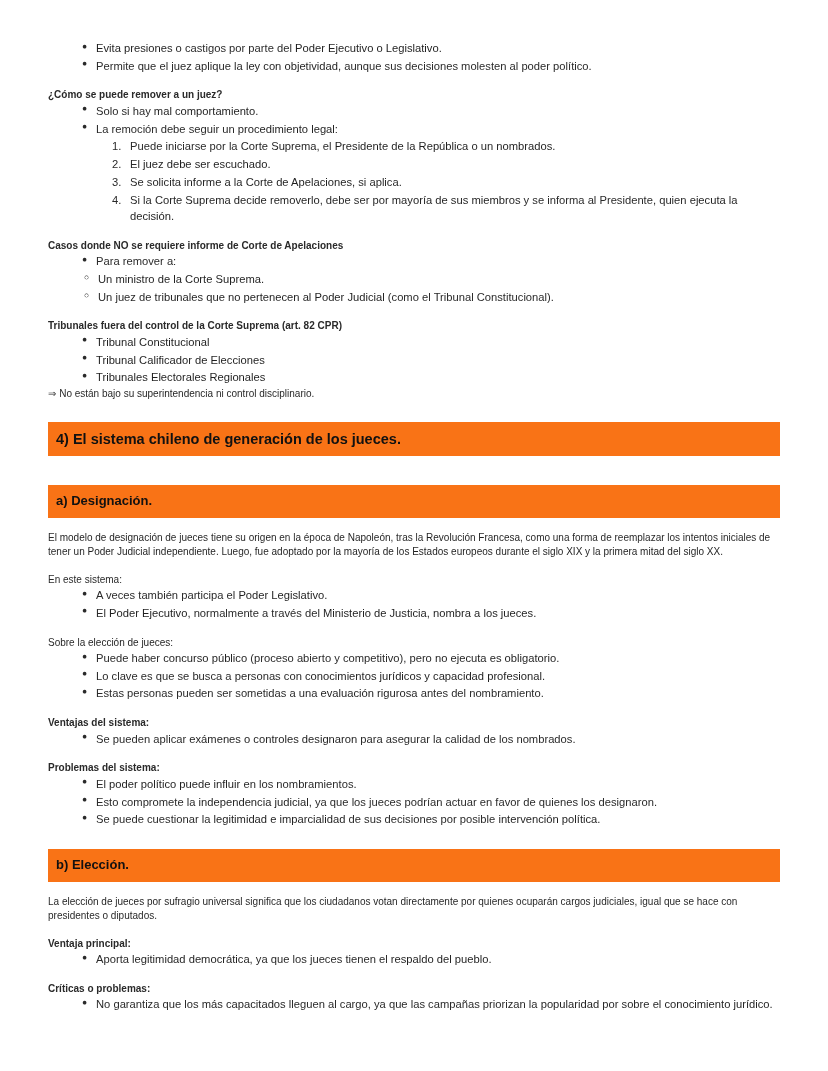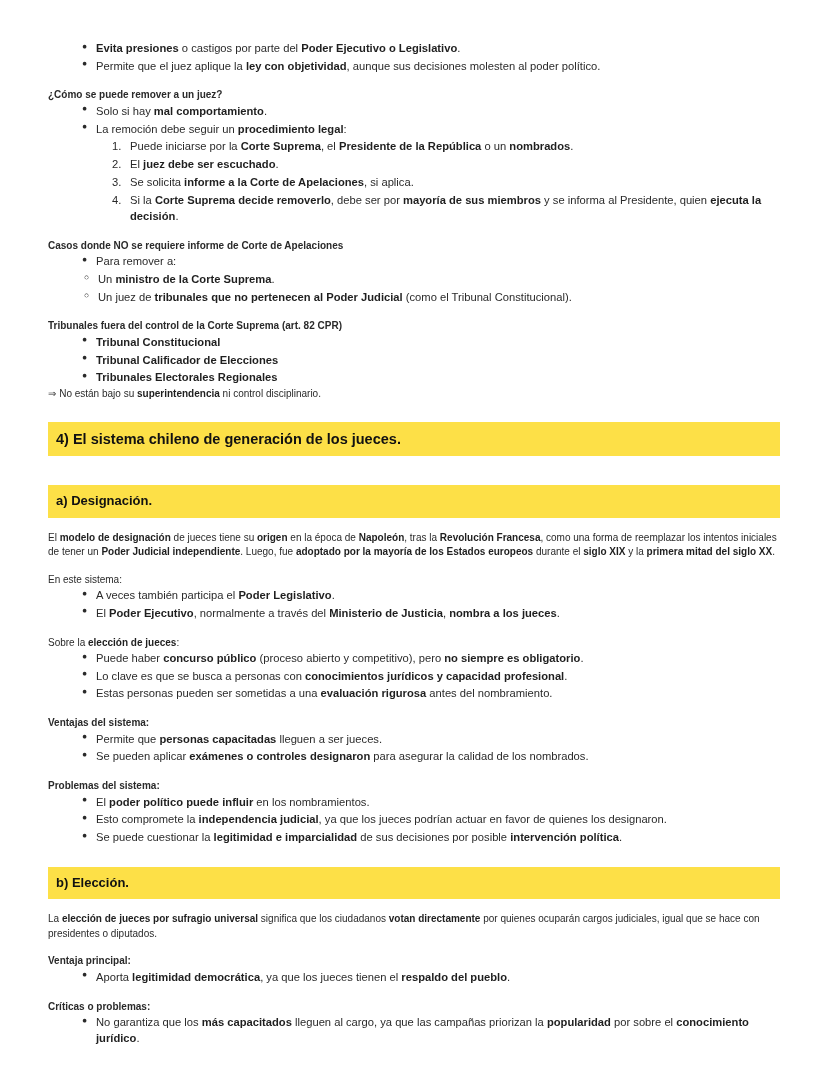--- a/index.html
+++ b/index.html
@@ -93,34 +93,34 @@
   }
   ol.numbered > li::before {
     content: counter(li) ".";
     position: absolute;
     left: 0;
     top: 0;
     color: #2a2a2a;
   }
 
   .banner {
-    background: #fde047;
+    background: #f97316;
     padding: 7px 10px 7px 8px;
     box-sizing: border-box;
     font-weight: bold;
     color: #111111;
   }
   .banner.h1 { font-size: 14.5px; }
   .banner.h2 { font-size: 13px; }
 
   .arrow-line {
     padding-left: 62px;
     line-height: 1.45;
   }
-  b { font-weight: bold; color: #1f1f1f; text-align: right; }
+  b { font-weight: normal; color: #1f1f1f; text-align: right; }
 </style>
 </head>
 <body>
 
 <div class="page">
   <div id="doc-root">
       <ul class="lvl1">
         <li><b>Evita presiones</b> o castigos por parte del <b>Poder Ejecutivo o Legislativo</b>.</li>
         <li>Permite que el juez aplique la <b>ley con objetividad</b>, aunque sus decisiones molesten al poder político.</li>
       </ul>
@@ -162,28 +162,27 @@
       <p class="para">El <b>modelo de designación</b> de jueces tiene su <b>origen</b> en la época de <b>Napoleón</b>, tras la <b>Revolución Francesa</b>, como una forma de reemplazar los intentos iniciales de tener un <b>Poder Judicial independiente</b>. Luego, fue <b>adoptado por la mayoría de los Estados europeos</b> durante el <b>siglo XIX</b> y la <b>primera mitad del siglo XX</b>.</p>
       <div class="spacer-md"></div>
       <p class="para">En este sistema:</p>
       <ul class="lvl1">
         <li>A veces también participa el <b>Poder Legislativo</b>.</li>
         <li>El <b>Poder Ejecutivo</b>, normalmente a través del <b>Ministerio de Justicia</b>, <b>nombra a los jueces</b>.</li>
       </ul>
       <div class="spacer-md"></div>
       <p class="para">Sobre la <b>elección de jueces</b>:</p>
       <ul class="lvl1">
-        <li>Puede haber <b>concurso público</b> (proceso abierto y competitivo), pero <b>no siempre es obligatorio</b>.</li>
+        <li>Puede haber <b>concurso público</b> (proceso abierto y competitivo), pero <b>no ejecuta es obligatorio</b>.</li>
         <li>Lo clave es que se busca a personas con <b>conocimientos jurídicos y capacidad profesional</b>.</li>
         <li>Estas personas pueden ser sometidas a una <b>evaluación rigurosa</b> antes del nombramiento.</li>
       </ul>
       <div class="spacer-md"></div>
       <p class="para head-bold">Ventajas del sistema:</p>
       <ul class="lvl1">
-        <li>Permite que <b>personas capacitadas</b> lleguen a ser jueces.</li>
         <li>Se pueden aplicar <b>exámenes o controles designaron</b> para asegurar la calidad de los nombrados.</li>
       </ul>
       <div class="spacer-md"></div>
       <p class="para head-bold">Problemas del sistema:</p>
       <ul class="lvl1">
         <li>El <b>poder político puede influir</b> en los nombramientos.</li>
         <li>Esto compromete la <b>independencia judicial</b>, ya que los jueces podrían actuar en favor de quienes los designaron.</li>
         <li>Se puede cuestionar la <b>legitimidad e imparcialidad</b> de sus decisiones por posible <b>intervención política</b>.</li>
       </ul>
       <div class="spacer-lg"></div>

